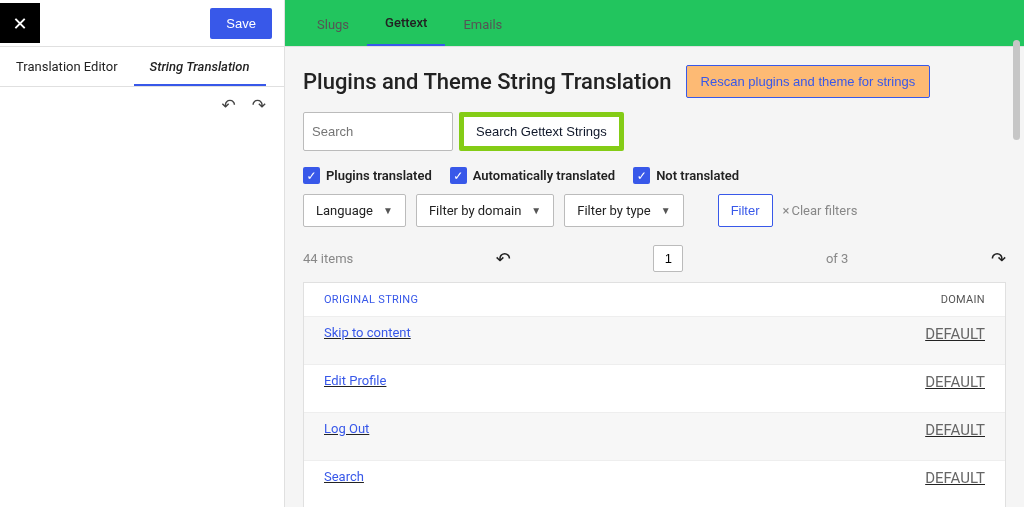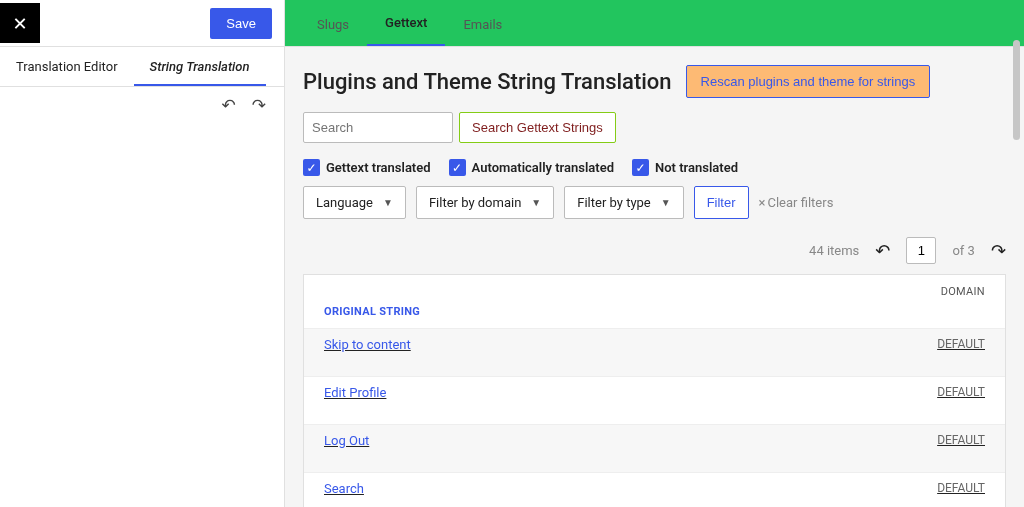--- a/index.html
+++ b/index.html
@@ -17,42 +17,42 @@
   .right-col { flex: 1; display: flex; flex-direction: column; background: #f5f5f5; overflow: hidden; }
   .top-tabs { display: flex; background: #22c55e; border-bottom: 1px solid #e0e0e0; height: 47px; align-items: end; padding-left: 14px; }
   .top-tab { padding: 14px 18px; font-size: 13px; color: #555; cursor: pointer; }
   .top-tab.active { color: #222; border-bottom: 2px solid #3858e9; font-weight: 500; }
   .main-area { padding: 18px 18px 0 18px; flex: 1; overflow-y: auto; }
   .title-row { display: flex; align-items: center; gap: 14px; margin-bottom: 14px; }
   .page-title { font-size: 22px; font-weight: 500; color: #222; }
   .rescan-btn { border: 1px solid #3858e9; background: #fdba74; color: #3858e9; padding: 8px 14px; font-size: 13px; cursor: pointer; border-radius: 2px; }
   .search-row { display: flex; gap: 6px; margin-bottom: 16px; }
   .search-input { width: 150px; padding: 7px 8px; border: 1px solid #bbb; background: #fff; font-size: 13px; border-radius: 2px; }
-  .search-btn { border: 1px solid #84cc16; background: #fff; color: #7f1d1d; padding: 7px 12px; font-size: 13px; cursor: pointer; border-radius: 2px; }
+  .search-btn { border: 5px solid #84cc16; background: #fff; color: #0f172a; padding: 7px 12px; font-size: 13px; cursor: pointer; border-radius: 2px; }
   .checkbox-row { display: flex; gap: 18px; align-items: center; margin-bottom: 10px; }
   .chk-wrap { display: flex; align-items: center; gap: 6px; }
   .chk { width: 17px; height: 17px; background: #3858e9; display: inline-flex; align-items: center; justify-content: center; color: #fff; font-size: 12px; border-radius: 2px; cursor: pointer; }
   .chk-label { font-size: 13px; font-weight: 600; }
   .filter-row { display: flex; gap: 10px; margin-bottom: 18px; }
   .filter-dd { background: #fff; border: 1px solid #bbb; padding: 8px 12px; font-size: 13px; display: flex; align-items: center; gap: 10px; cursor: pointer; border-radius: 2px; }
   .chev { font-size: 10px; color: #555; }
-  .filter-btn { border: 1px solid #3858e9; background: #fff; color: #3858e9; padding: 8px 12px; font-size: 13px; cursor: pointer; border-radius: 2px; }
+  .filter-btn { border: 1px solid #3858e9; background: #fff; color: #3858e9; padding: 8px 12px; font-size: 13px; cursor: pointer; border-radius: 2px; margin-left: 24px; }
   .clear-filters { color: #888; font-size: 13px; cursor: pointer; display: flex; align-items: center; gap: 2px; }
-  .pager-row { display: flex; justify-content: flex-end; align-items: center; gap: 16px; font-size: 13px; color: #888; margin-bottom: 10px; }
+  .pager-row { display: flex; justify-content: space-between; align-items: center; gap: 10px; font-size: 13px; color: #888; margin-bottom: 10px; }
   .pager-arrow { color: #222; font-size: 18px; cursor: pointer; }
   .pager-input { width: 30px; padding: 5px; text-align: center; border: 1px solid #bbb; border-radius: 2px; font-size: 13px; }
   .table { background: #fff; border: 1px solid #e0e0e0; }
   .thead { display: flex; padding: 10px 20px; font-size: 11px; color: #555; letter-spacing: 0.3px; border-bottom: 1px solid #eee; }
-  .th-original { flex: 1; color: #3858e9; font-weight: 700; margin-top: 20px; }
+  .th-original { flex: 1; color: #3858e9; font-weight: 400; }
   .th-domain { width: 100px; text-align: right; font-weight: 400; }
   .trow { display: flex; padding: 8px 20px; border-bottom: 1px solid #eee; align-items: flex-start; min-height: 48px; text-decoration: underline; }
   .trow:nth-child(odd) { background: #f7f7f7; }
   .trow:nth-child(even) { background: #fff; }
   .td-original { flex: 1; color: #3858e9; font-size: 13px; cursor: pointer; }
-  .td-domain { width: 100px; text-align: right; color: #666; font-size: 12px; }
+  .td-domain { width: 100px; text-align: right; color: #666; font-size: 15px; }
   .scrollbar-fake { position: absolute; right: 4px; top: 0; width: 7px; height: 100%; }
   .scrollbar-thumb { position: absolute; top: 40px; width: 7px; height: 100px; background: #c6c6c6; border-radius: 4px; }
 </style>
 </head>
 <body>
 
 <div class="app">
   <div class="left-col">
     <div class="left-top">
       <div class="close-btn">
@@ -86,21 +86,21 @@
       <div class="search-row">
         <input class="search-input" placeholder="Search" style="">
         <button class="search-btn">Search Gettext Strings</button>
       </div>
 
       <div class="checkbox-row">
         <div class="chk-wrap">
           <span class="chk">
               <span>✓</span>
             </span>
-          <span class="chk-label">Gettext translated</span>
+          <span class="chk-label">Plugins translated</span>
         </div>
         <div class="chk-wrap">
           <span class="chk">
               <span>✓</span>
             </span>
           <span class="chk-label">Automatically translated</span>
         </div>
         <div class="chk-wrap">
           <span class="chk">
               <span>✓</span>

